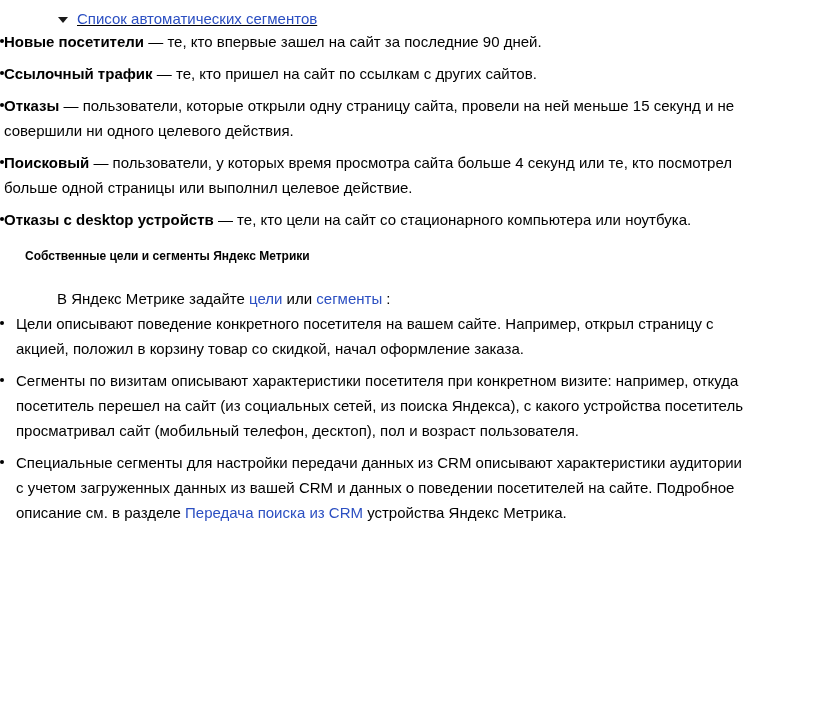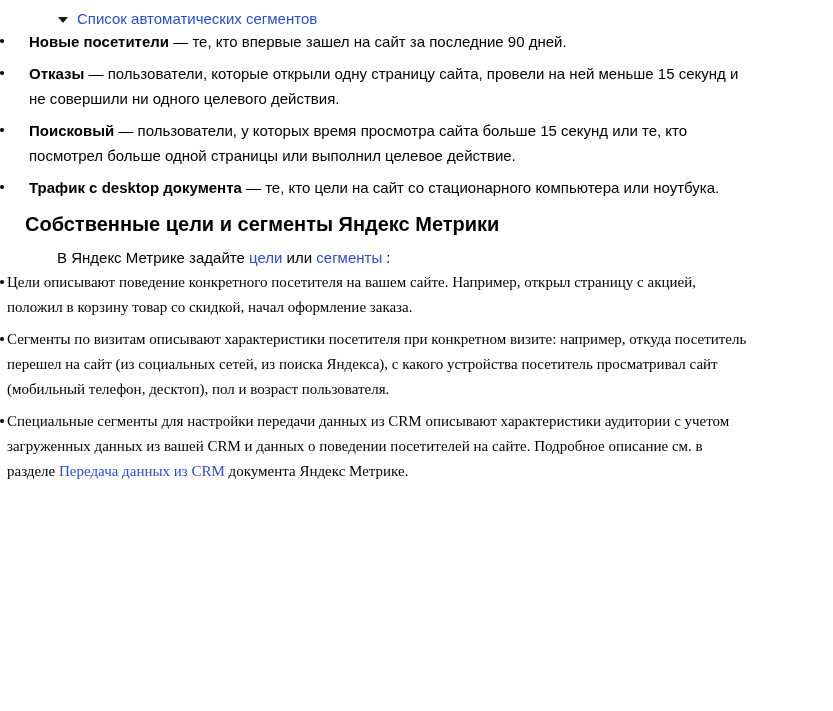--- a/index.html
+++ b/index.html
@@ -22,20 +22,21 @@
   .page{padding-top:9px;}
 
   
   .collapser{
     margin-left:58px;
     display:flex;
     align-items:center;
     gap:9px;
     cursor:pointer;
     line-height:20px;
+    text-decoration:underline;
   }
   .tri{
     width:0;height:0;
     border-left:5px solid transparent;
     border-right:5px solid transparent;
     border-top:6px solid #1a1a1a;
     margin-top:2px;
     flex:0 0 auto;
   }
   .collapser a{font-size:15px;}
@@ -50,57 +51,58 @@
   ul.blist li::before{
     content:"";
     position:absolute;
     left:0;
     top:10px;
     width:4px;height:4px;
     border-radius:50%;
     background:#000;
   }
   .list-auto{margin:19px 0 0 68px;}
-  .list-auto li{padding-left:29px;max-width:744px;}
+  .list-auto li{padding-left:4px;max-width:744px;}
   .list-own{margin:10px 0 0 48px;}
-  .list-own li{padding-left:7px;max-width:752px;margin-bottom:6px;font-family:Liberation Serif, serif;}
+  .list-own li{padding-left:16px;max-width:752px;margin-bottom:6px;}
   .term{font-weight:bold;}
 
   
   h2.section-heading{
-    font-size:20px;
+    font-size:12px;
     font-weight:bold;
     margin:14px 0 0 25px;
     line-height:20px;
   }
   p.intro{
-    margin:11px 0 0 57px;
+    margin:20px 0 0 57px;
     line-height:25px;
   }
 </style>
 </head>
 <body>
 
 <div class="page">
 
   <div class="collapser">
     <span class="tri"></span>
     <a>Список автоматических сегментов</a>
   </div>
 
   <ul class="blist list-auto">
     <li><span class="term">Новые посетители</span><span> — те, кто впервые зашел на сайт за последние 90 дней.</span></li>
+    <li><span class="term">Ссылочный трафик</span><span> — те, кто пришел на сайт по ссылкам с других сайтов.</span></li>
     <li><span class="term">Отказы</span><span> — пользователи, которые открыли одну страницу сайта, провели на ней меньше 15 секунд и не совершили ни одного целевого действия.</span></li>
-    <li><span class="term">Поисковый</span><span> — пользователи, у которых время просмотра сайта больше 15 секунд или те, кто посмотрел больше одной страницы или выполнил целевое действие.</span></li>
-    <li><span class="term">Трафик с desktop документа</span><span> — те, кто цели на сайт со стационарного компьютера или ноутбука.</span></li>
+    <li><span class="term">Поисковый</span><span> — пользователи, у которых время просмотра сайта больше 4 секунд или те, кто посмотрел больше одной страницы или выполнил целевое действие.</span></li>
+    <li><span class="term">Отказы с desktop устройств</span><span> — те, кто цели на сайт со стационарного компьютера или ноутбука.</span></li>
   </ul>
 
   <h2 class="section-heading">Собственные цели и сегменты Яндекс Метрики</h2>
 
   <p class="intro"><span>В Яндекс Метрике задайте </span><a>цели</a><span> или </span><a>сегменты</a><span> :</span></p>
 
   <ul class="blist list-own">
     <li><span>Цели описывают поведение конкретного посетителя на вашем сайте. Например, открыл страницу с акцией, положил в корзину товар со скидкой, начал оформление заказа.</span></li>
     <li><span>Сегменты по визитам описывают характеристики посетителя при конкретном визите: например, откуда посетитель перешел на сайт (из социальных сетей, из поиска Яндекса), с какого устройства посетитель просматривал сайт (мобильный телефон, десктоп), пол и возраст пользователя.</span></li>
-    <li><span>Специальные сегменты для настройки передачи данных из CRM описывают характеристики аудитории с учетом загруженных данных из вашей CRM и данных о поведении посетителей на сайте. Подробное описание см. в разделе </span><a>Передача данных из CRM</a><span> документа Яндекс Метрике.</span></li>
+    <li><span>Специальные сегменты для настройки передачи данных из CRM описывают характеристики аудитории с учетом загруженных данных из вашей CRM и данных о поведении посетителей на сайте. Подробное описание см. в разделе </span><a>Передача поиска из CRM</a><span> устройства Яндекс Метрика.</span></li>
   </ul>
 
 </div>
 
 </body></html>

